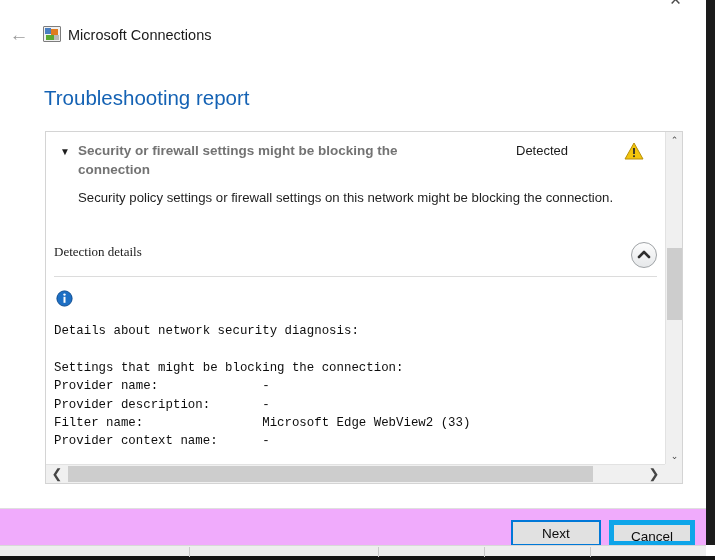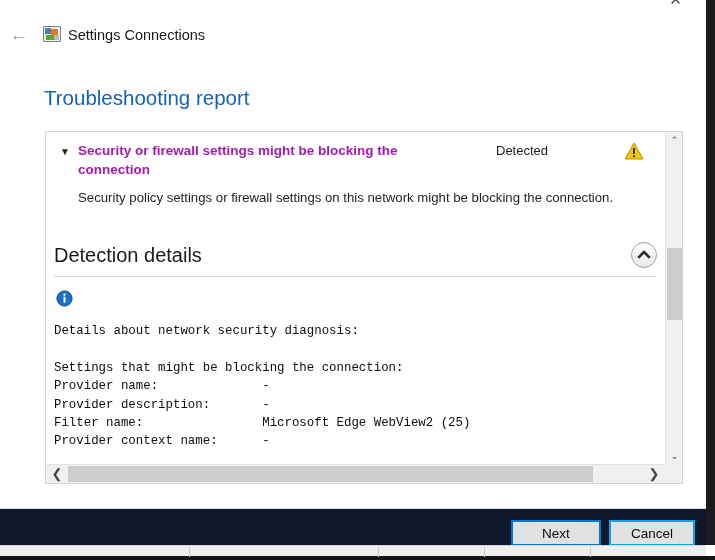--- a/index.html
+++ b/index.html
@@ -149,26 +149,26 @@
     line-height: 16px;
     text-align: center;
     cursor: default;
   }
   .issue-title {
     position: absolute;
     left: 32px; top: 9px;
     width: 370px;
     font-size: 13.5px;
     font-weight: bold;
-    color: #a21caf;
+    color: #737373;
     line-height: 19px;
   }
   .issue-status {
     position: absolute;
-    left: 450px; top: 11px;
+    left: 470px; top: 11px;
     font-size: 13px;
     color: #1a1a1a;
     white-space: nowrap;
   }
   .warn-icon {
     position: absolute;
     left: 578px; top: 10px;
     width: 20px; height: 18px;
   }
   .issue-desc {
@@ -184,23 +184,24 @@
   .dd-head {
     position: absolute;
     left: 8px; top: 112px;
     width: 603px;
     height: 32px;
     border-bottom: 1px solid #dcdcdc;
   }
   .dd-title {
     position: absolute;
     left: 0px; top: 0px;
-    font-size: 20px;
+    font-size: 13px;
     color: #1a1a1a;
     white-space: nowrap;
+    font-family: Liberation Serif, serif;
   }
   .dd-collapse {
     position: absolute;
     right: 0px; top: -2px;
     width: 26px; height: 26px;
     border-radius: 50%;
     border: 1px solid #9fa3a6;
     background: linear-gradient(#fdfdfd, #e6e8ea);
     box-sizing: border-box;
     cursor: default;
@@ -291,29 +292,29 @@
     right: 0; bottom: 0;
     width: 17px; height: 19px;
     background: #f0f0f0;
   }
 
   
   .footer {
     position: absolute;
     left: 0; top: 508px;
     width: 706px; height: 37px;
-    background: #0f172a;
+    background: #f0abfc;
     border-top: 1px solid #dfdfdf;
   }
   .btn {
     position: absolute;
     top: 11px;
     height: 26px;
     background: #e1e1e1;
-    border: 2px solid #0ea5e9;
+    border: 5px solid #0ea5e9;
     box-sizing: border-box;
     font-family: "Liberation Sans", sans-serif;
     font-size: 13.5px;
     color: #0c0c0c;
     text-align: center;
     line-height: 24px;
     cursor: default;
     padding: 0;
   }
   .btn-next {
@@ -342,21 +343,21 @@
   <div class="close-btn">✕</div>
 
   <div class="nav">
     <div class="back-arrow">←</div>
     <div class="app-icon">
       <i class="ai-blue"></i>
         <i class="ai-org"></i>
         <i class="ai-grn"></i>
         <i class="ai-gry"></i>
     </div>
-    <div class="nav-title">Settings Connections</div>
+    <div class="nav-title">Microsoft Connections</div>
   </div>
 
   <div class="page-title">Troubleshooting report</div>
 
   <div class="panel">
     <div class="panel-body">
 
       <div class="issue-toggle">▼</div>
       <div class="issue-title">Security or firewall settings might be blocking the connection</div>
       <div class="issue-status">Detected</div>
@@ -386,21 +387,21 @@
           <circle cx="8.5" cy="4.6" r="1.2" fill="#ffffff"></circle>
           <rect x="7.5" y="6.8" width="2" height="6" fill="#ffffff"></rect>
         </svg>
       </div>
 
       <div class="mono">Details about network security diagnosis:
 
 Settings that might be blocking the connection:
 Provider name:              -
 Provider description:       -
-Filter name:                Microsoft Edge WebView2 (25)
+Filter name:                Microsoft Edge WebView2 (33)
 Provider context name:      -</div>
     </div>
 
     <div class="vbar">
       <div class="vbar-up">⌃</div>
       <div class="vbar-thumb"></div>
       <div class="vbar-down">⌄</div>
     </div>
 
     <div class="hbar">

